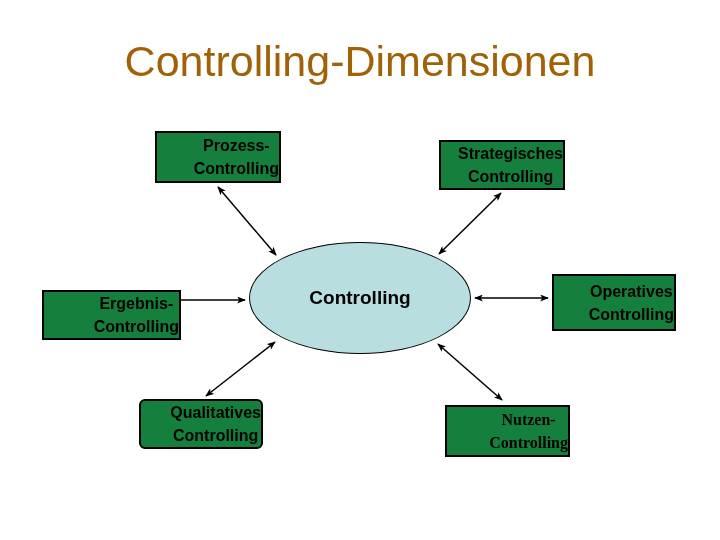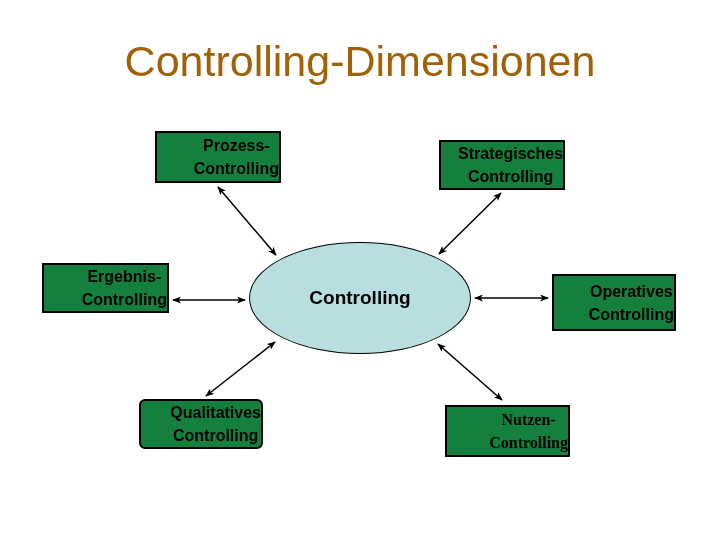--- a/index.html
+++ b/index.html
@@ -69,21 +69,21 @@
   }
   .center-label {
     font-size: 19px;
     font-weight: 700;
     text-align: center;
     color: #000000;
   }
   
   .node-prozess       { left: 155px; top: 131px; width: 126px; height: 52px; }
   .node-strategisches { left: 439px; top: 140px; width: 126px; height: 50px; }
-  .node-ergebnis      { left: 42px;  top: 263px; width: 127px; height: 50px; }
+  .node-ergebnis      { left: 42px;  top: 290px; width: 139px; height: 50px; }
   .node-operatives    { left: 552px; top: 274px; width: 124px; height: 57px; }
   .node-qualitatives  { left: 139px; top: 399px; width: 124px; height: 50px; border-radius: 6px; }
   .node-nutzen        { left: 445px; top: 405px; width: 125px; height: 52px; font-family: Liberation Serif, serif; }
 </style>
 </head>
 <body>
 
 <div class="slide">
 
   <div class="slide-title">Controlling-Dimensionen</div>

